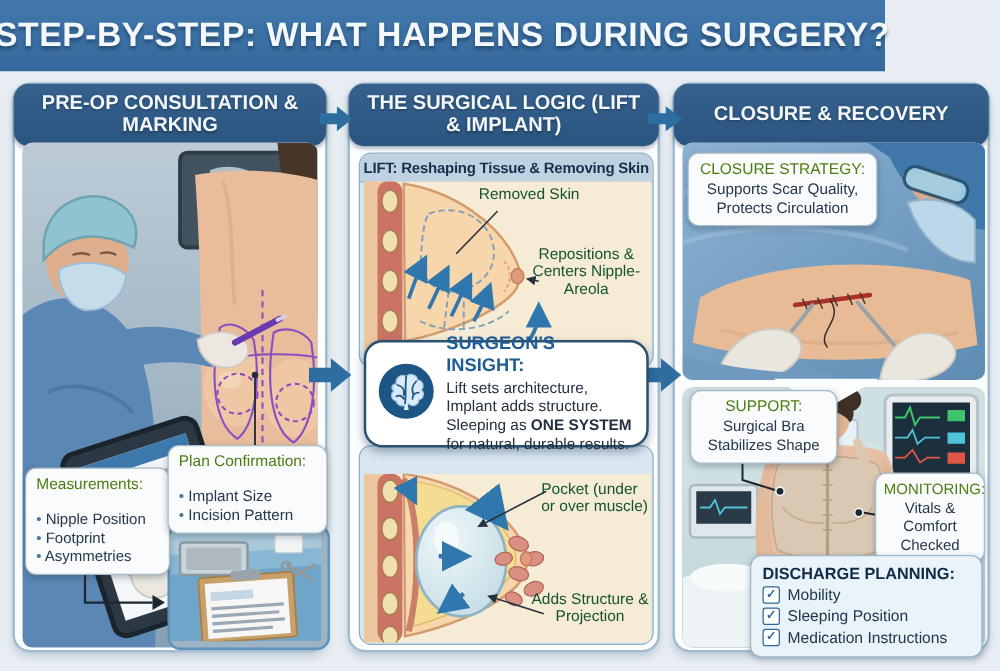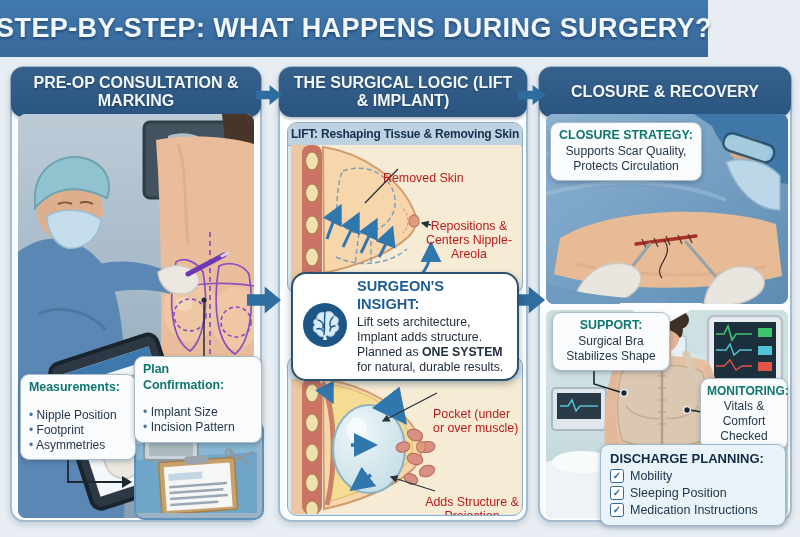--- a/index.html
+++ b/index.html
@@ -9,29 +9,29 @@
 
   .panel{position:absolute;top:66px;height:456px;background:#fbfdff;border:2px solid #a3bcd1;border-radius:14px;box-shadow:0 3px 6px rgba(40,70,100,.18);box-sizing:border-box;}
   .phead{position:absolute;left:-1px;top:-1px;width:calc(100% + 2px);height:50px;background:linear-gradient(#35618c,#2b5581);border-radius:12px;display:flex;align-items:center;justify-content:center;text-align:center;color:#f2f7fb;font-weight:bold;font-size:16px;line-height:1.15;padding:0 12px;box-sizing:border-box;text-shadow:0 1px 2px rgba(0,0,0,.35);box-shadow:0 2px 3px rgba(20,40,60,.3);}
 
   .photo{position:absolute;overflow:hidden;border-radius:8px;background:#9db4c4;}
   .photo svg{display:block;}
 
   .arrow{position:absolute;background:#2e6da0;clip-path:polygon(0 32%,52% 32%,52% 8%,100% 50%,52% 92%,52% 68%,0 68%);filter:drop-shadow(0 1px 1px rgba(0,0,0,.3));z-index:3;}
 
   .callout{position:absolute;background:#f9fbfd;border:1.5px solid #a9bcc9;border-radius:9px;padding:5px 8px 6px;box-shadow:0 2px 5px rgba(30,50,70,.3);font-size:12px;color:#25384a;line-height:1.25;z-index:7;box-sizing:border-box;}
-  .callout .ct{font-weight:bold;color:#0f766e;font-size:12.4px;}
+  .callout .ct{font-weight:normal;color:#4d7c0f;font-size:12.4px;}
   .callout ul{margin:12px 0 0;padding:0;list-style:none;}
   .callout li::before{content:"\2022  ";color:#49759e;}
   .centered{text-align:center;}
 
   .card{position:absolute;background:#d8e6f0;border:1.5px solid #8fafc6;border-radius:10px;overflow:hidden;box-sizing:border-box;}
   .cstrip{height:22px;background:#bed2e1;border-bottom:1px solid #9db8cc;display:flex;align-items:center;justify-content:center;font-size:12px;font-weight:bold;color:#14314e;letter-spacing:-.2px;text-align:center;}
   .illus{position:absolute;left:3px;top:22px;}
-  .ilabel{position:absolute;font-size:12.4px;color:#b91c1c;line-height:1.12;z-index:2;margin-top:23px;}
+  .ilabel{position:absolute;font-size:12.4px;color:#14532d;line-height:1.12;z-index:2;}
 
   .insight{position:absolute;background:#ffffff;border:2.5px solid #2a5170;border-radius:15px;box-shadow:0 3px 7px rgba(20,40,60,.35);display:flex;align-items:center;padding:7px 9px;box-sizing:border-box;z-index:6;}
   .bicon{flex:none;margin-right:9px;}
   .itxt{font-size:12.3px;color:#222f3d;line-height:1.22;}
   .itxt .ititle{color:#1d5c95;font-weight:bold;font-size:14.6px;margin-bottom:1px;}
 
   .notch{position:absolute;width:0;height:0;border-left:42px solid transparent;border-right:42px solid transparent;border-top:24px solid #fbfdff;z-index:4;}
 
   .discharge{position:absolute;background:#eaf3f9;border:1.5px solid #9db8cc;border-radius:9px;padding:6px 9px 8px;font-size:12.5px;color:#20374c;z-index:7;box-shadow:0 2px 5px rgba(30,50,70,.3);box-sizing:border-box;}
   .discharge .dt{font-weight:bold;color:#102b45;font-size:13px;}
@@ -216,34 +216,34 @@
             <path d="M130,130 C137,122 140,112 140,102" marker-end="url(#ah)"></path>
           </g>
           <path d="M107,24 L74,58" stroke="#26323c" stroke-width="1.3" fill="none"></path>
           <path d="M140,80 L131,78" stroke="#26323c" stroke-width="1.3" fill="none" marker-end="url(#ahd)"></path>
         </svg>
         <div class="ilabel" style="left:92px;top:4px;width:120px;">Removed Skin</div>
         <div class="ilabel centered" style="left:130px;top:52px;width:96px;">Repositions &amp; Centers Nipple-Areola</div>
       </div>
     </div>
 
-    <div class="insight" style="left:11px;top:204px;width:228px;height:109px;">
+    <div class="insight" style="left:11px;top:204px;width:228px;height:86px;">
       <span class="bicon">
         <svg width="46" height="46" viewBox="0 0 46 46">
           <circle cx="23" cy="23" r="22" fill="#1d5585"></circle>
           <path d="M15,17 C14,12 19,9 23,11 C26,8 32,10 32,14 C36,14 38,19 35,22 C38,24 37,29 33,30 C33,34 28,36 25,33 C22,36 16,35 15,31 C11,30 10,25 13,23 C10,20 12,17 15,17 Z" fill="#d9eaf8" stroke="#9cc3e2" stroke-width="1"></path>
           <path d="M23,11 C22,18 23,26 22,33 M16,18 C20,19 22,22 21,26 M31,15 C28,18 27,22 29,26 M15,27 C18,26 20,27 21,29 M33,24 C30,24 28,26 28,29" stroke="#1d5585" stroke-width="1.4" fill="none" stroke-linecap="round"></path>
           <path d="M22,33 L21,38 L25,38 L24,33" fill="#d9eaf8"></path>
         </svg>
       </span>
       <div class="itxt">
         <div class="ititle">SURGEON'S INSIGHT:</div>
         <div>Lift sets architecture,</div>
         <div>Implant adds structure.</div>
-        <div><span>Planned as </span><b>ONE SYSTEM</b></div>
+        <div><span>Sleeping as </span><b>ONE SYSTEM</b></div>
         <div>for natural, durable results.</div>
       </div>
     </div>
 
     <div class="card" style="left:7px;top:288px;width:236px;height:160px;">
       <div class="illus" style="width:230px;height:135px;">
         <svg width="230" height="135" viewBox="0 0 230 135">
           <defs>
             <radialGradient id="imp" cx=".35" cy=".3" r="1">
                 <stop offset="0" stop-color="#eef7f9"></stop>

